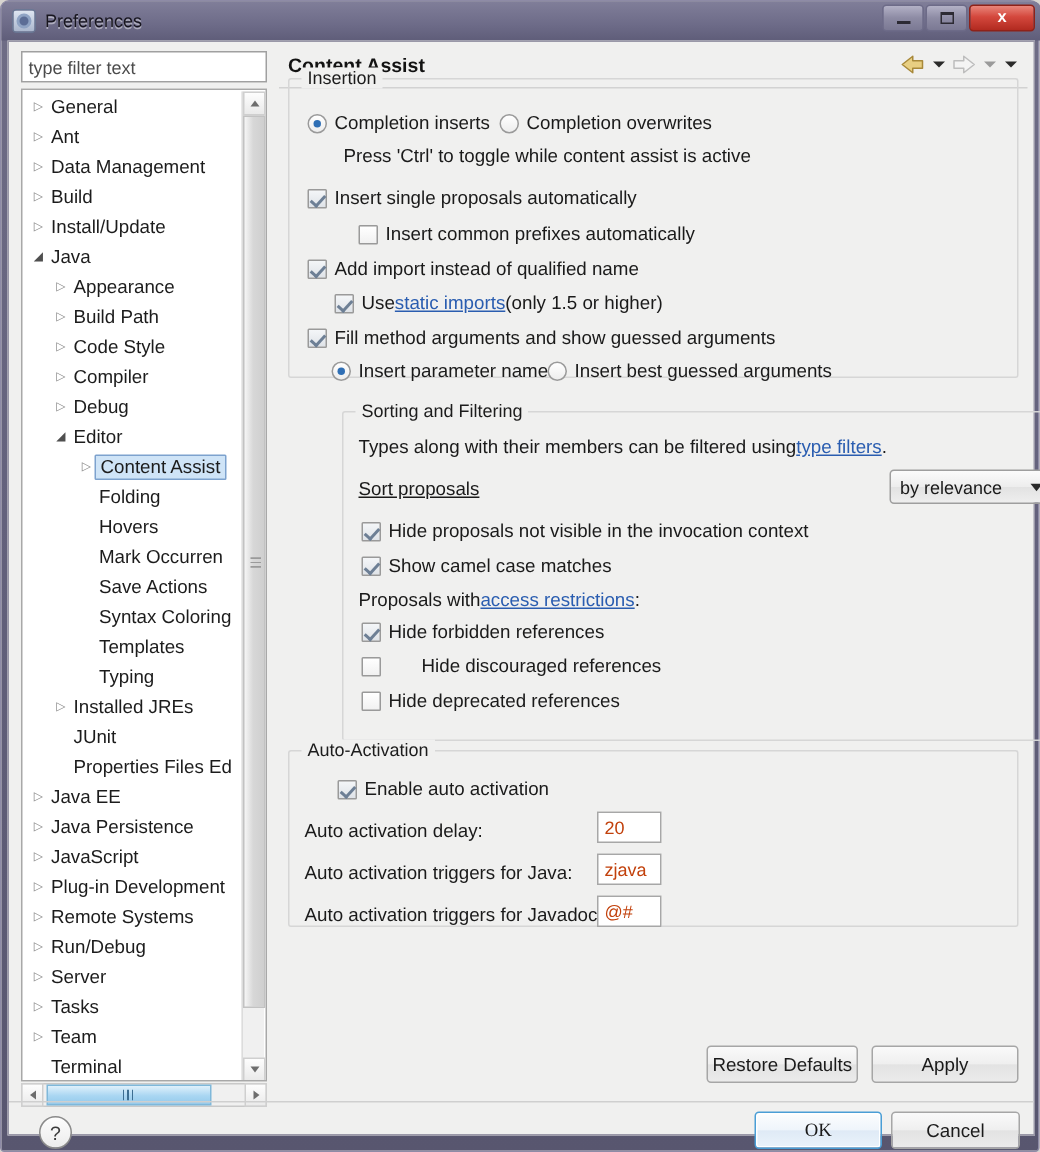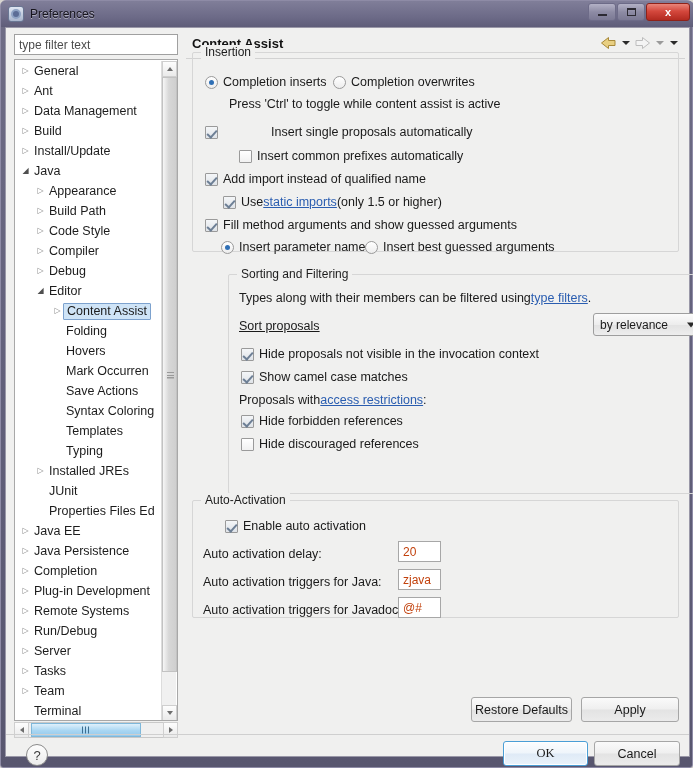--- a/index.html
+++ b/index.html
@@ -597,21 +597,21 @@
             <div class="tree-item lvl0">
               <span class="twisty ">▷</span>
               <span class="tlabel">Java EE</span>
             </div>
             <div class="tree-item lvl0">
               <span class="twisty ">▷</span>
               <span class="tlabel">Java Persistence</span>
             </div>
             <div class="tree-item lvl0">
               <span class="twisty ">▷</span>
-              <span class="tlabel">Completion</span>
+              <span class="tlabel">JavaScript</span>
             </div>
             <div class="tree-item lvl0">
               <span class="twisty ">▷</span>
               <span class="tlabel">Plug-in Development</span>
             </div>
             <div class="tree-item lvl0">
               <span class="twisty ">▷</span>
               <span class="tlabel">Remote Systems</span>
             </div>
             <div class="tree-item lvl0">
@@ -702,21 +702,21 @@
         </div>
         <div class="row" style="left:140px; top:22px;justify-content:flex-end;">
           <span class="rb"></span>
           <span>Completion overwrites</span>
         </div>
 
         <div class="row" style="left:36px; top:44px;">
           <span>Press 'Ctrl' to toggle while content assist is active</span>
         </div>
 
-        <div class="row" style="left:12px; top:72px;gap:48px;">
+        <div class="row" style="left:12px; top:72px;">
           <span class="cb checked"></span>
           <span>Insert single proposals automatically</span>
         </div>
 
         <div class="row" style="left:12px; top:96px;padding-left:34px;">
           <span class="cb"></span>
           <span>Insert common prefixes automatically</span>
         </div>
 
         <div class="row" style="left:12px; top:119px;">
@@ -777,25 +777,29 @@
           <span>Proposals with </span>
             <span class="lnk">access restrictions</span>
             <span>:</span>
         </div>
 
         <div class="row" style="left:12px; top:139px;">
           <span class="cb checked"></span>
           <span>Hide forbidden references</span>
         </div>
 
-        <div class="row" style="left:12px; top:162px;">
+        <div class="row" style="left:12px; top:162px;gap:22px;">
           <span class="cb"></span>
           <span>Hide discouraged references</span>
         </div>
 
+        <div class="row" style="left:12px; top:185px;">
+          <span class="cb"></span>
+          <span>Hide deprecated references</span>
+        </div>
       </div>
 
       <div class="group" id="grp-autoact">
         <div class="glegend">Auto-Activation</div>
 
         <div class="row" style="left:12px; top:18px;padding-left:20px;">
           <span class="cb checked"></span>
           <span>Enable auto activation</span>
         </div>
 

